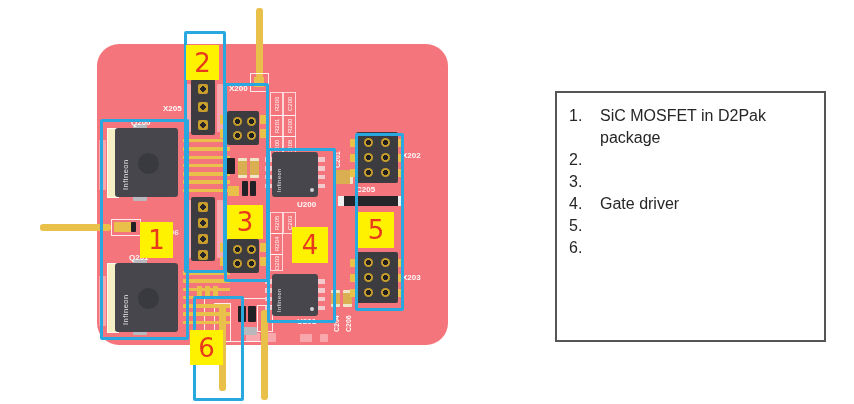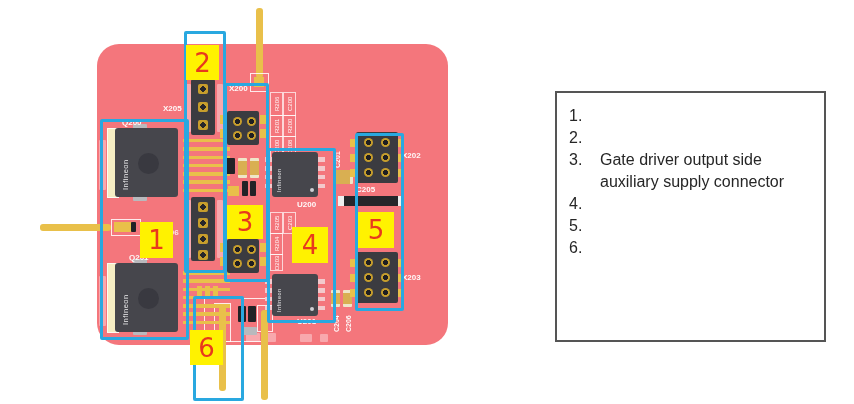--- a/index.html
+++ b/index.html
@@ -79,21 +79,21 @@
   <div class="abs wout" style="left:257px;top:305px;width:14px;height:25px;"></div>
   <div class="abs gold" style="left:261px;top:310px;width:7px;height:90px;border-radius:3px;"></div>
 
   <div class="abs cream" style="left:107px;top:128px;width:10px;height:68px;"></div>
   <div class="abs silver" style="left:133px;top:124px;width:14px;height:7px;"></div>
   <div class="abs silver" style="left:133px;top:194px;width:14px;height:7px;"></div>
   <div class="abs chip" style="left:115px;top:128px;width:63px;height:69px;">
     <div class="abs dot" style="left:23px;top:25px;width:21px;height:21px;background:#393940;"></div>
     <span class="abs vt brand" style="left:6px;top:8px;height:54px;">Infineon</span>
   </div>
-  <span class="abs wlabel" style="left:122px;top:118px;">Q200</span>
+  <span class="abs wlabel" style="left:131px;top:118px;">Q200</span>
 
   <div class="abs cream" style="left:107px;top:263px;width:10px;height:68px;"></div>
   <div class="abs silver" style="left:133px;top:259px;width:14px;height:7px;"></div>
   <div class="abs silver" style="left:133px;top:328px;width:14px;height:7px;"></div>
   <div class="abs chip" style="left:115px;top:263px;width:63px;height:69px;">
     <div class="abs dot" style="left:23px;top:25px;width:21px;height:21px;background:#393940;"></div>
     <span class="abs vt brand" style="left:6px;top:8px;height:54px;">Infineon</span>
   </div>
   <span class="abs wlabel" style="left:129px;top:253px;">Q201</span>
 
@@ -224,30 +224,31 @@
   <div class="abs ycall" style="left:140px;top:222px;width:33px;height:36px;">1</div>
   <div class="abs ycall" style="left:186px;top:45px;width:33px;height:35px;">2</div>
   <div class="abs ycall" style="left:227px;top:205px;width:36px;height:34px;">3</div>
   <div class="abs ycall" style="left:292px;top:227px;width:36px;height:36px;">4</div>
   <div class="abs ycall" style="left:358px;top:212px;width:36px;height:36px;">5</div>
   <div class="abs ycall" style="left:190px;top:330px;width:33px;height:35px;">6</div>
 
   <div class="abs legend" style="left:555px;top:91px;width:271px;height:251px;">
     <div class="lrow">
       <span class="lnum">1.</span>
+      <span class="ltext">SiC MOSFET in D2Pak package</span>
     </div>
     <div class="lrow">
       <span class="lnum">2.</span>
     </div>
     <div class="lrow">
       <span class="lnum">3.</span>
-      <span class="ltext">Gate driver output side auxiliary supply connector</span>
     </div>
     <div class="lrow">
       <span class="lnum">4.</span>
+      <span class="ltext">Gate driver</span>
     </div>
     <div class="lrow">
       <span class="lnum">5.</span>
     </div>
     <div class="lrow">
       <span class="lnum">6.</span>
     </div>
   </div>
 
 </div>

